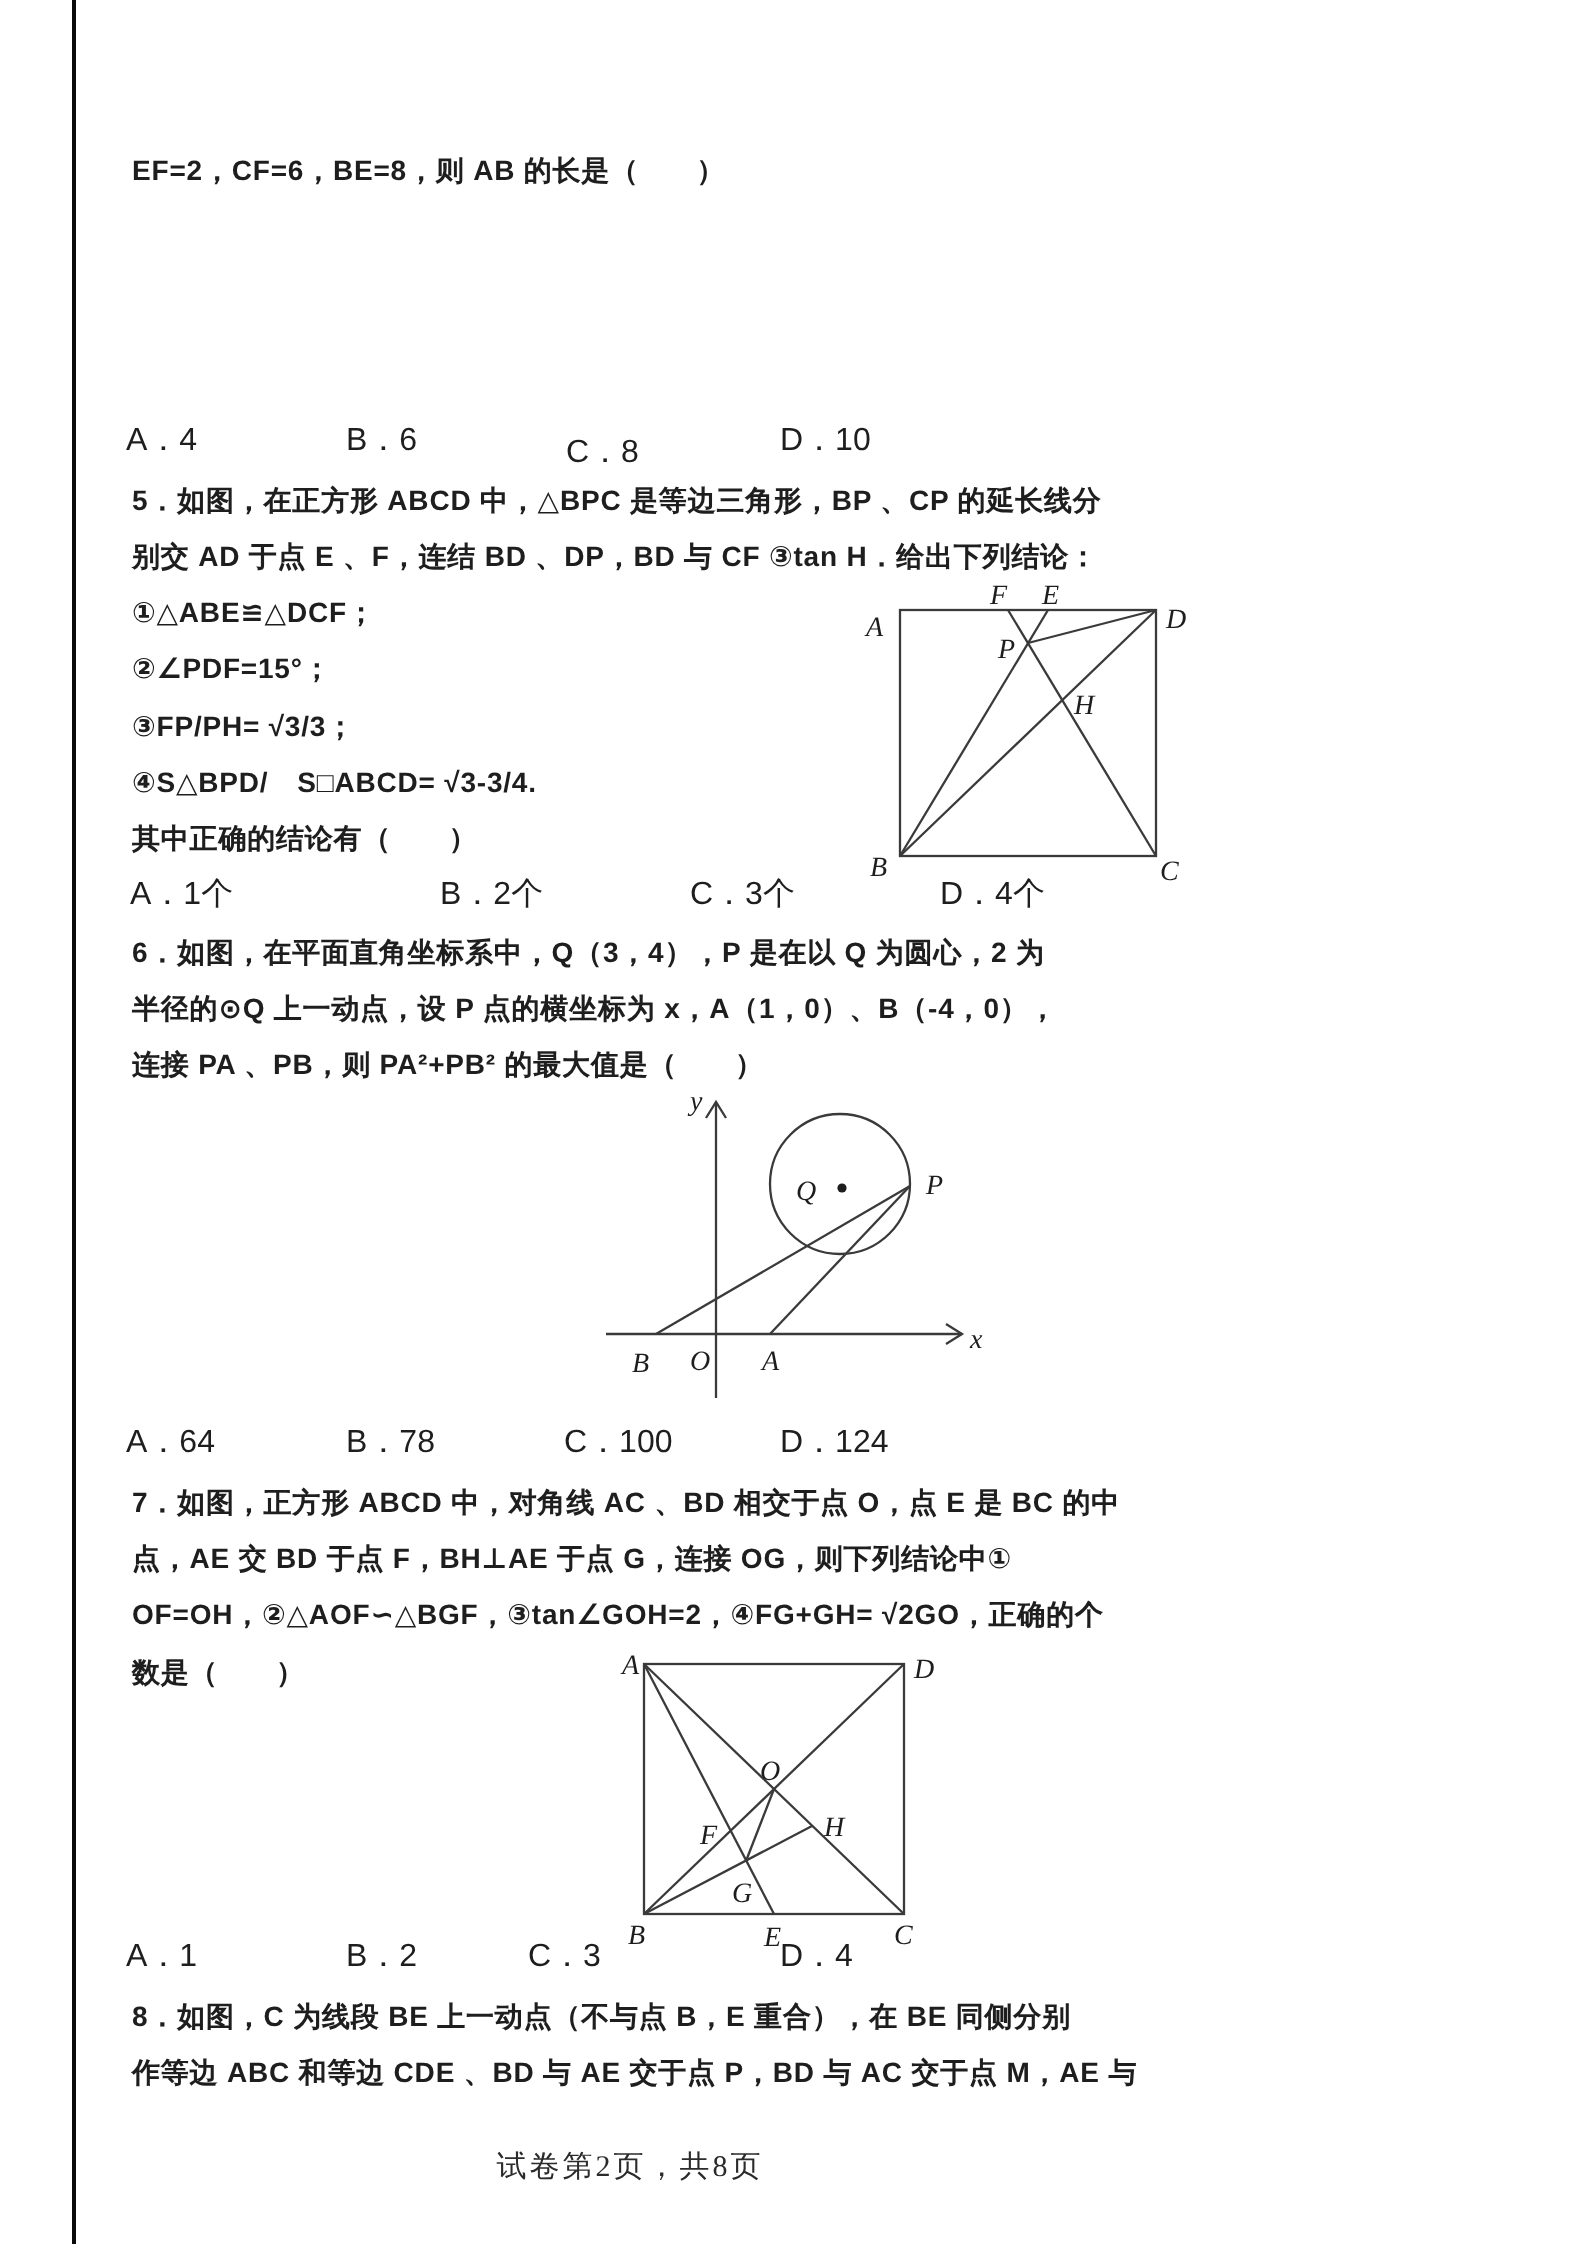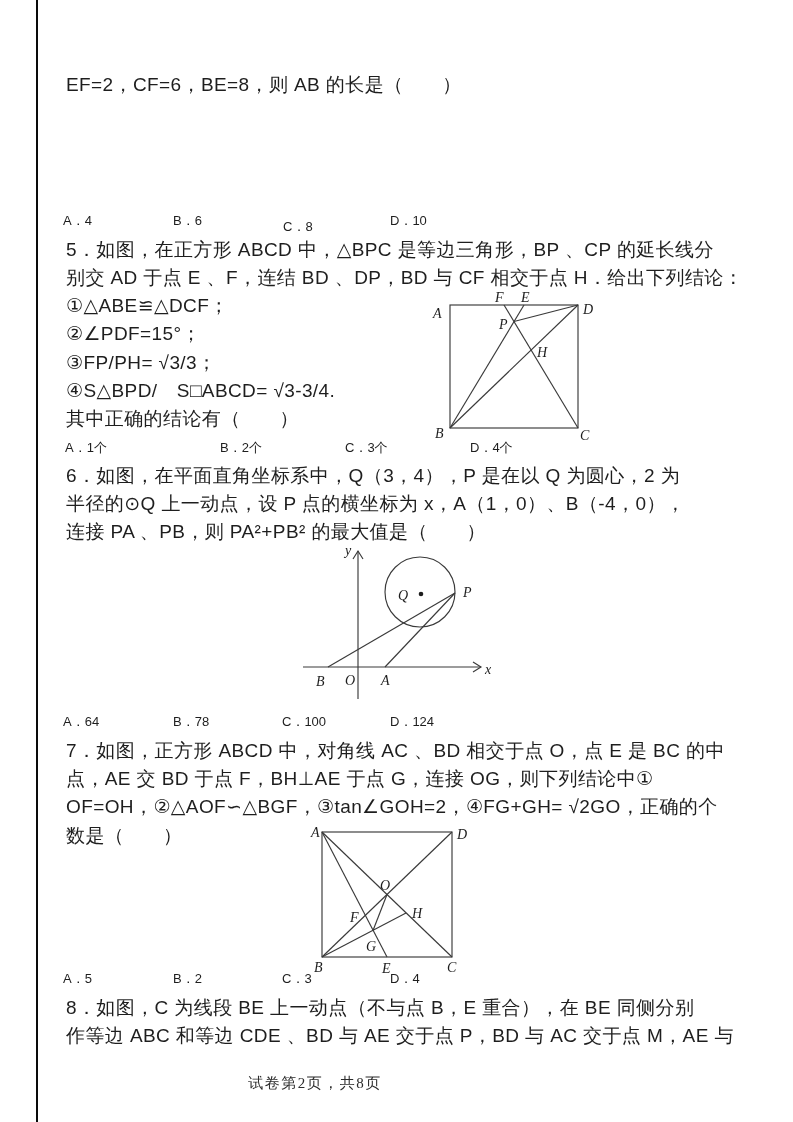--- a/index.html
+++ b/index.html
@@ -2,25 +2,25 @@
 <html><head>
 <meta charset="utf-8">
 <style>
   html,body{margin:0;padding:0;}
   body{
     width:793px;height:1122px;background:#ffffff;position:relative;
     font-family:"Liberation Sans","DejaVu Sans",sans-serif;overflow:hidden;
   }
   .margin-line{position:absolute;left:36px;top:0;width:2px;height:1122px;background:#0a0a0a;}
   .line{
-    position:absolute;left:66px;font-size:19px;line-height:22px;color:#1e1e1e;
-    white-space:pre;letter-spacing:0.4px;font-weight:400;
+    position:absolute;left:66px;font-size:14px;line-height:22px;color:#1e1e1e;
+    white-space:pre;letter-spacing:0.4px;font-weight:700;
   }
   .opt{
-    position:absolute;font-size:13px;line-height:22px;color:#1e1e1e;
+    position:absolute;font-size:16px;line-height:22px;color:#1e1e1e;
     white-space:pre;font-weight:500;
   }
   .fig{position:absolute;}
   .fig line,.fig rect,.fig circle,.fig path,.fig polyline{
     stroke:#3a3a3a;stroke-width:1.15;fill:none;
   }
   .fig .dot{fill:#1d1d1d;stroke:none;}
   .fig text{
     font-family:"Liberation Serif","DejaVu Serif",serif;font-style:italic;
     font-size:14px;fill:#1d1d1d;stroke:none;
@@ -36,21 +36,21 @@
 
 <div class="margin-line"></div>
 
 <div class="line" style="top:74px">EF=2，CF=6，BE=8，则 AB 的长是（　　）</div>
 <span class="opt" style="top:210px;left:63px">A．4</span>
 <span class="opt" style="top:210px;left:173px">B．6</span>
 <span class="opt" style="top:216px;left:283px">C．8</span>
 <span class="opt" style="top:210px;left:390px">D．10</span>
 
 <div class="line" style="top:239px">5．如图，在正方形 ABCD 中，△BPC 是等边三角形，BP 、CP 的延长线分</div>
-<div class="line" style="top:267px">别交 AD 于点 E 、F，连结 BD 、DP，BD 与 CF 相交于点 H．给出下列结论：</div>
+<div class="line" style="top:267px">别交 AD 于点 E 、F，连结 BD 、DP，BD 与 CF ③tan H．给出下列结论：</div>
 <div class="line" style="top:295px">①△ABE≌△DCF；</div>
 <div class="line" style="top:323px">②∠PDF=15°；</div>
 <div class="line" style="top:352px">③FP/PH= √3/3；</div>
 <div class="line" style="top:380px">④S△BPD/　S□ABCD= √3-3/4.</div>
 <div class="line" style="top:408px">其中正确的结论有（　　）</div>
 <span class="opt" style="top:437px;left:65px">A．1个</span>
 <span class="opt" style="top:437px;left:220px">B．2个</span>
 <span class="opt" style="top:437px;left:345px">C．3个</span>
 <span class="opt" style="top:437px;left:470px">D．4个</span>
 
@@ -113,21 +113,21 @@
   <text x="157" y="19">D</text>
   <text x="14" y="152">B</text>
   <text x="147" y="152">C</text>
   <text x="82" y="153">E</text>
   <text x="80" y="70">O</text>
   <text x="50" y="102">F</text>
   <text x="112" y="98">H</text>
   <text x="66" y="131">G</text>
 </svg>
 
-<span class="opt" style="top:968px;left:63px">A．5</span>
+<span class="opt" style="top:968px;left:63px">A．1</span>
 <span class="opt" style="top:968px;left:173px">B．2</span>
-<span class="opt" style="top:968px;left:282px">C．3</span>
+<span class="opt" style="top:968px;left:264px">C．3</span>
 <span class="opt" style="top:968px;left:390px">D．4</span>
 
 <div class="line" style="top:997px">8．如图，C 为线段 BE 上一动点（不与点 B，E 重合），在 BE 同侧分别</div>
 <div class="line" style="top:1025px">作等边 ABC 和等边 CDE 、BD 与 AE 交于点 P，BD 与 AC 交于点 M，AE 与</div>
 
 <div class="footer">试卷第2页，共8页</div>
 
 </body></html>

